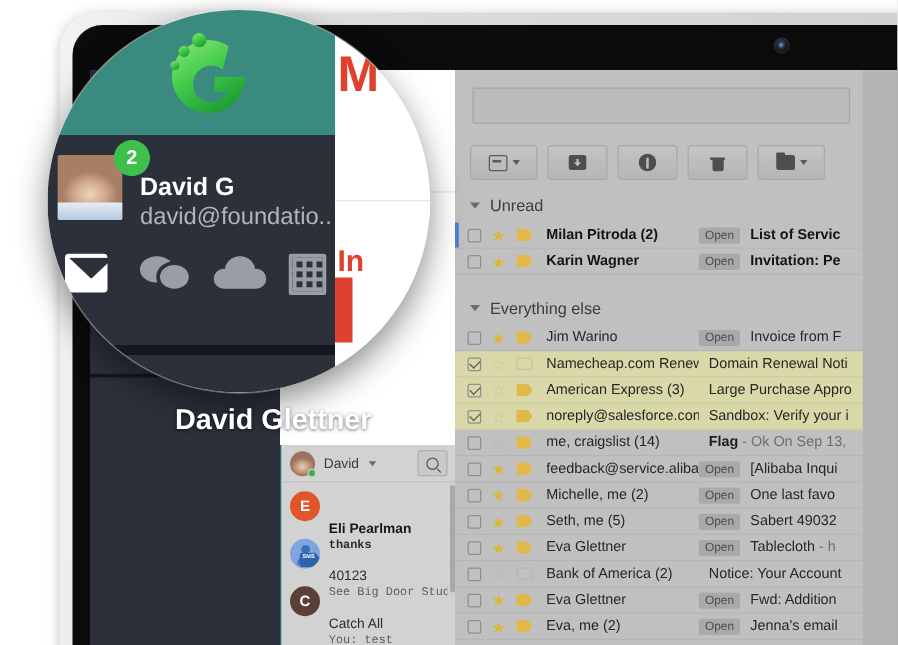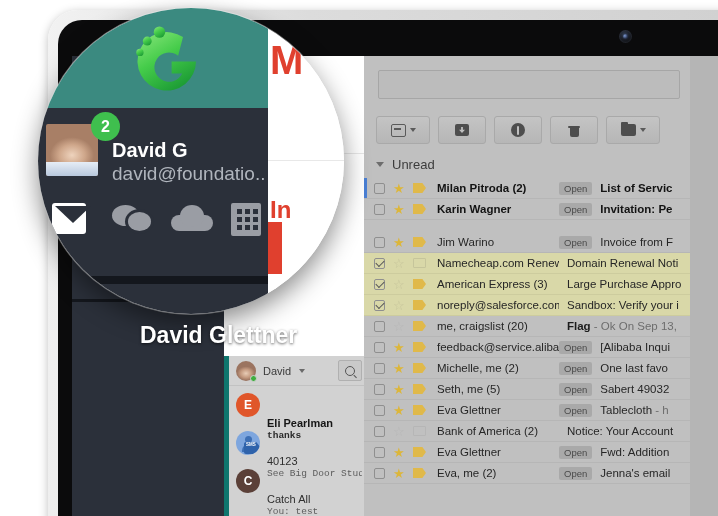--- a/index.html
+++ b/index.html
@@ -63,21 +63,21 @@
   .ic.cloud::before{content:"";position:absolute;left:0;top:5px;width:18px;height:7px;border-radius:5px;
      background:#8d9099;}
   .ic.cloud::after{content:"";position:absolute;left:4px;top:1px;width:10px;height:9px;border-radius:50%;
      background:#8d9099;}
   .ic.cal{border:1.8px solid #8d9099;border-radius:1px;box-sizing:border-box;height:15px;width:15px;
      background:repeating-linear-gradient(90deg,#8d9099 0 1.4px,transparent 1.4px 3.6px),
                 repeating-linear-gradient(0deg,#8d9099 0 1.4px,transparent 1.4px 3.6px);}
 
   
   .chatpanel{position:absolute;left:152px;top:300px;width:140px;height:160px;background:#d2d2d2;
-     border-left:5px solid #0f766e;}
+     border-left:1px solid #0f766e;}
   .chat-head{height:30px;display:flex;align-items:center;gap:7px;padding:0 7px;
      border-bottom:1px solid #c2c2c2;box-sizing:border-box;}
   .chat-av{width:20px;height:20px;border-radius:50%;position:relative;flex:0 0 20px;overflow:visible;
      background:
       radial-gradient(ellipse 9px 7px at 50% 62%,#e8ccb6 0%,#c49a80 60%,#9b7460 100%),
       radial-gradient(ellipse 11px 7px at 50% 16%,#3b2a21 0%,#23180f 72%),
       linear-gradient(#c4d2e6,#9fb4cf);}
   .chat-av .dot{position:absolute;right:-1px;bottom:-1px;width:7px;height:7px;border-radius:50%;
      background:#3fae3f;border:1px solid #d2d2d2;box-sizing:border-box;}
   .chat-name{font-size:11px;color:#3a3a3a;}
@@ -371,20 +371,24 @@
         <span class="cb"></span>
         <span class="star">★</span>
         <span class="tag"></span>
         <span class="sender">Karin Wagner</span>
         <span class="openbadge">Open</span>
         <span class="subj">Invitation: Pe</span>
       </div>
 
       <div class="spacer"></div>
 
+      <div class="grouphdr">
+        <span class="tri"></span>
+        <span>Everything else</span>
+      </div>
 
       <div class="row">
         <span class="cb"></span>
         <span class="star">★</span>
         <span class="tag"></span>
         <span class="sender">Jim Warino</span>
         <span class="openbadge">Open</span>
         <span class="subj">Invoice from F</span>
       </div>
 
@@ -409,21 +413,21 @@
         <span class="star off">☆</span>
         <span class="tag"></span>
         <span class="sender">noreply@salesforce.com (2)</span>
         <span class="subj">Sandbox: Verify your i</span>
       </div>
 
       <div class="row">
         <span class="cb"></span>
         <span class="star off">☆</span>
         <span class="tag"></span>
-        <span class="sender">me, craigslist (20)</span>
+        <span class="sender">me, craigslist (14)</span>
         <span class="subj"><span class="flag">Flag</span><span class="dim"> - Ok On Sep 13,</span></span>
       </div>
 
       <div class="row">
         <span class="cb"></span>
         <span class="star">★</span>
         <span class="tag"></span>
         <span class="sender">feedback@service.alibaba.</span>
         <span class="openbadge">Open</span>
         <span class="subj">[Alibaba Inqui</span>

